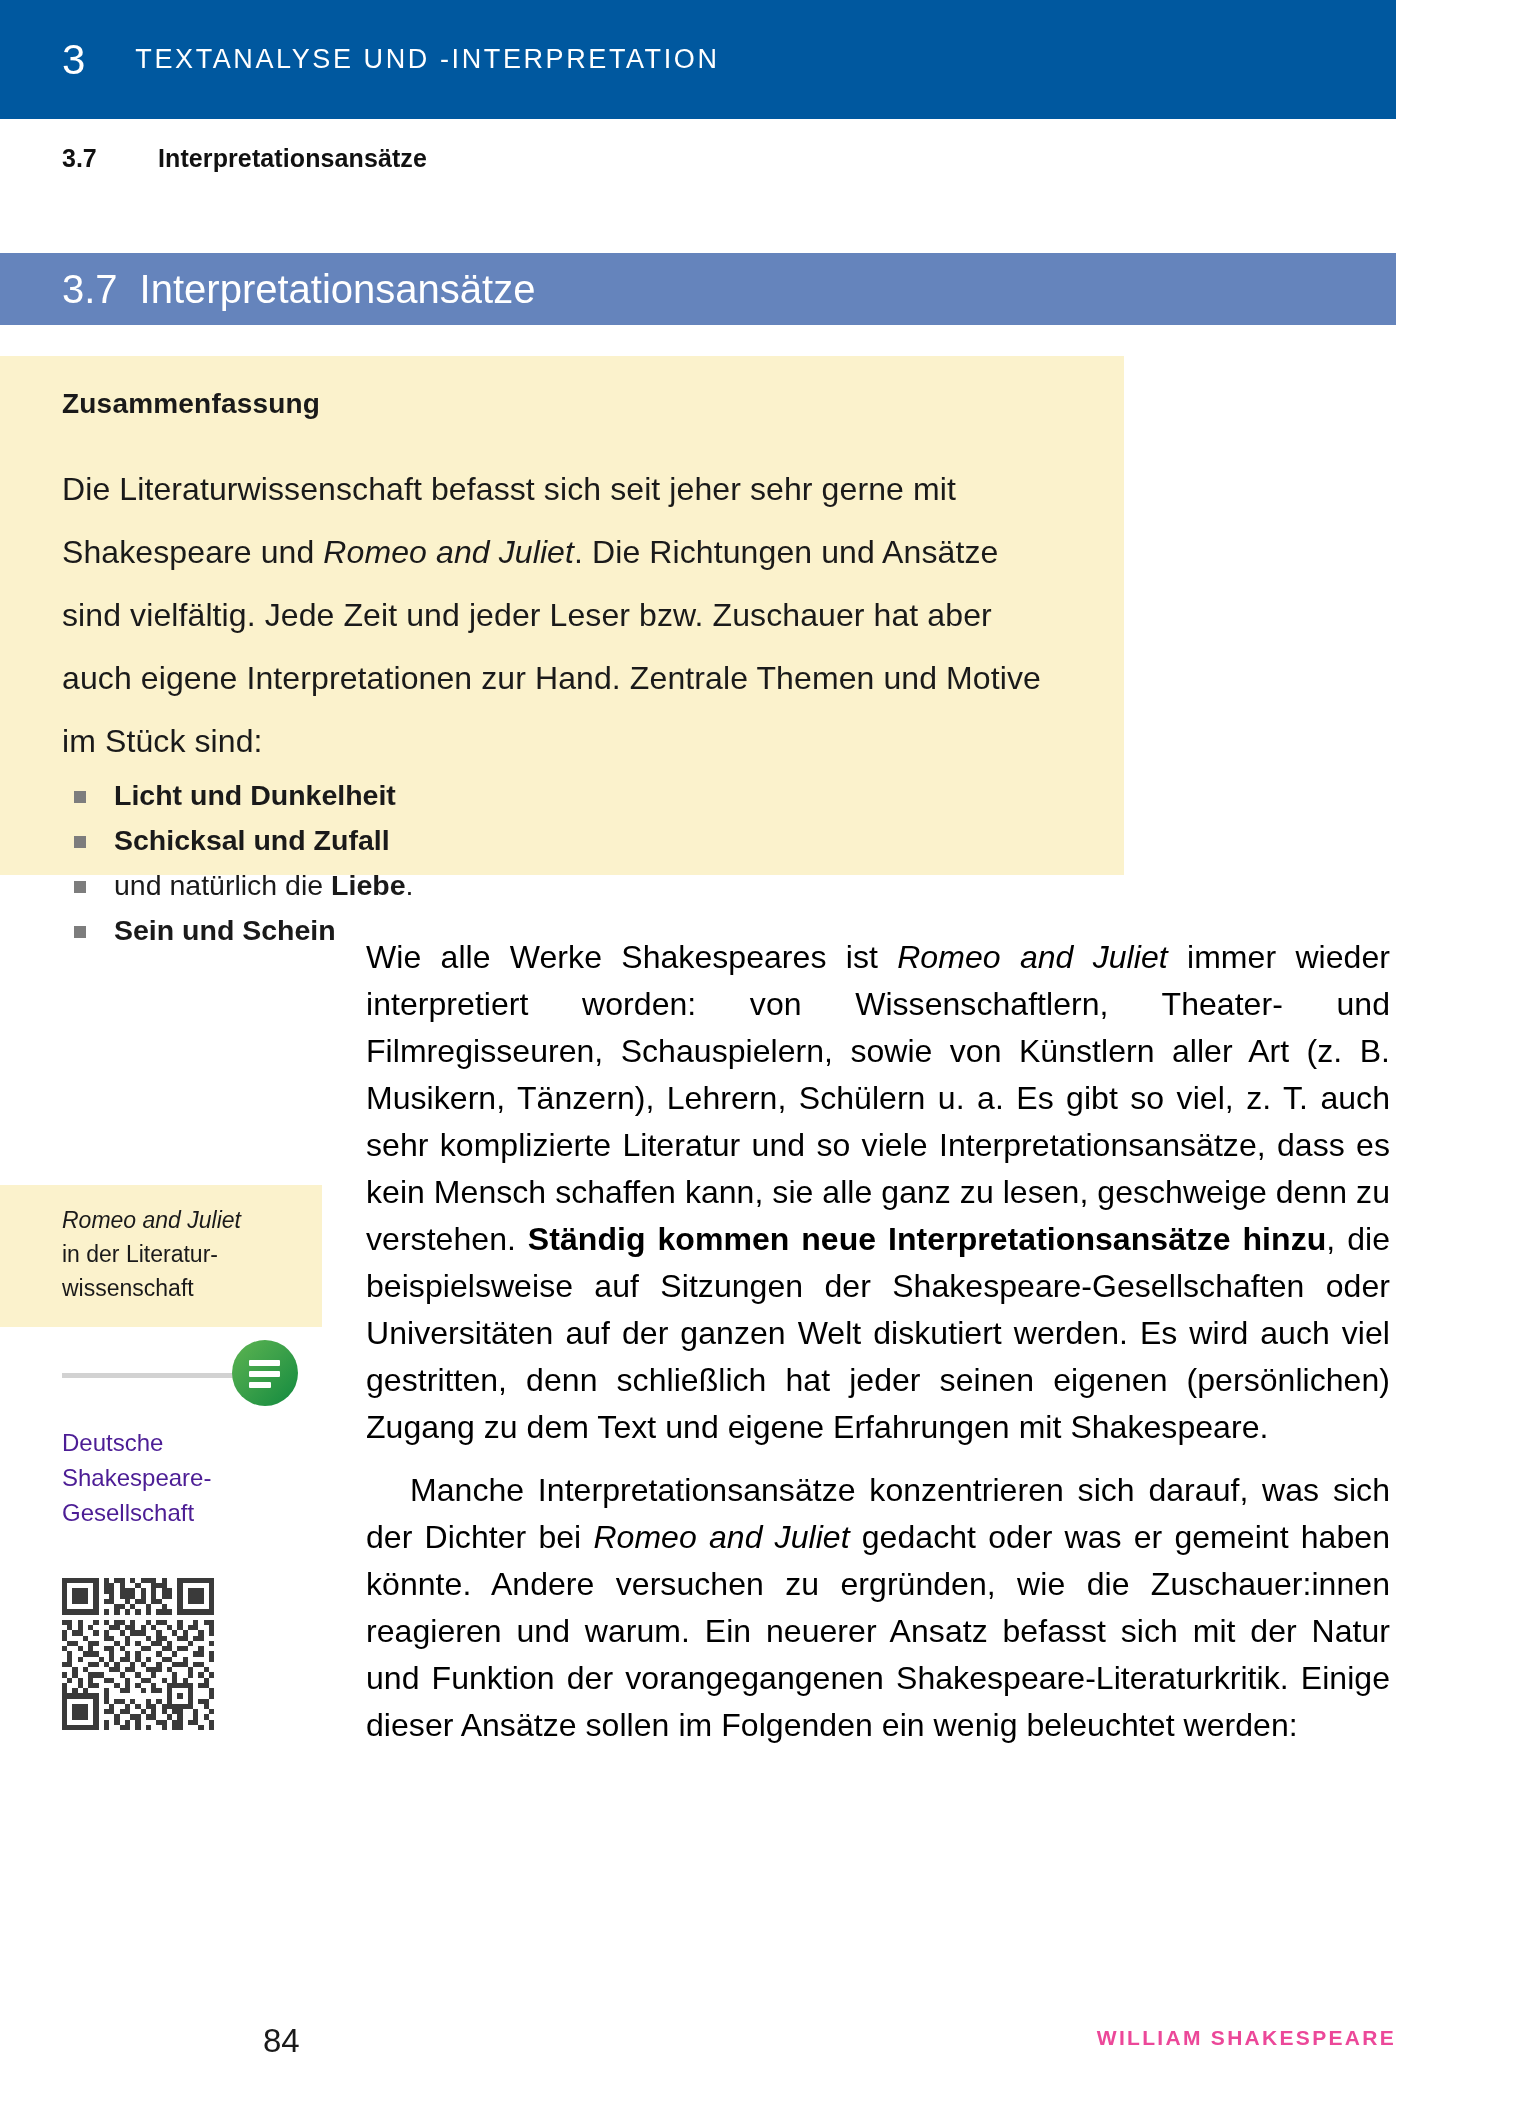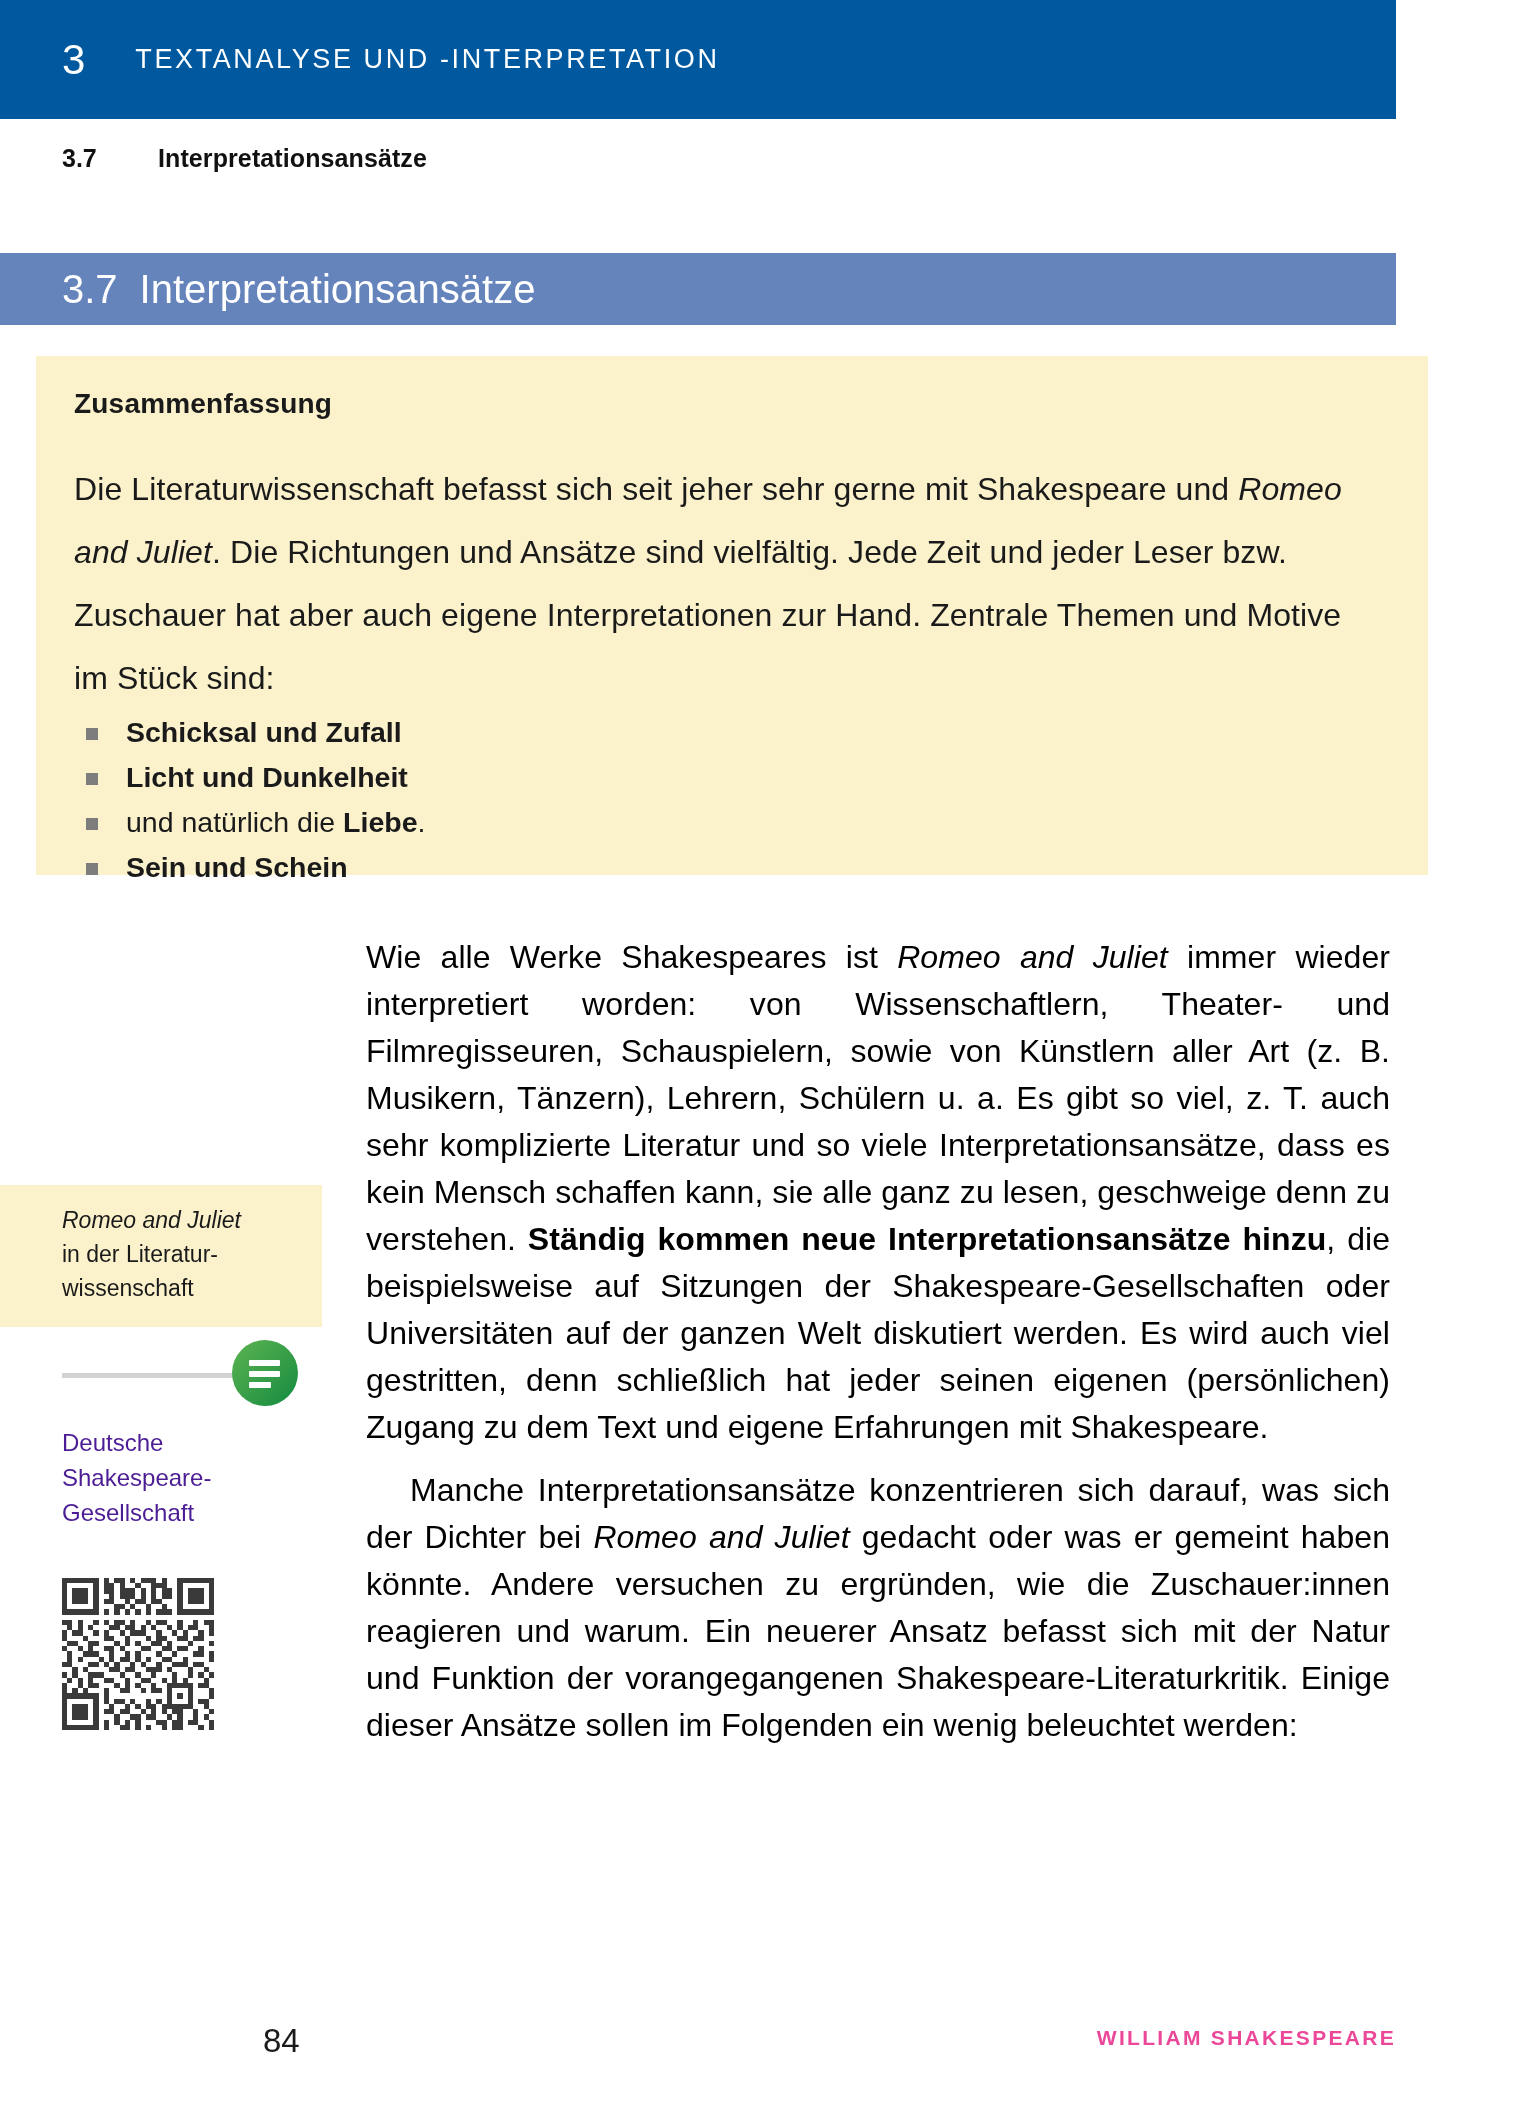--- a/index.html
+++ b/index.html
@@ -80,26 +80,25 @@
     font-size: 40px;
     font-weight: 400;
     margin-left: 22px;
   }
 
   
   .summary-box {
     position: absolute;
     left: 0;
     top: 356px;
-    width: 1392px;
+    width: 1124px;
     height: 519px;
     background: #fbf2cc;
     box-sizing: border-box;
-    padding: 32px 62px 20px 38px;
-    margin-left: 36px;
+    padding: 32px 62px 20px 62px;
   }
   .summary-title {
     font-size: 28px;
     font-weight: 700;
     color: #1a1a1a;
     margin: 0 0 38px 0;
     letter-spacing: 0.2px;
   }
   .summary-para {
     font-size: 32px;
@@ -267,22 +266,22 @@
 
 <div class="section-band">
   <span class="sec-num">3.7</span>
   <span class="sec-title">Interpretationsansätze</span>
 </div>
 
 <div class="summary-box">
   <div class="summary-title">Zusammenfassung</div>
   <p class="summary-para"><span>Die Literaturwissenschaft befasst sich seit jeher sehr gerne mit Shakespeare und </span><em>Romeo and Juliet</em><span>. Die Richtungen und Ansätze sind vielfältig. Jede Zeit und jeder Leser bzw. Zuschauer hat aber auch eigene Interpretationen zur Hand. Zentrale Themen und Motive im Stück sind:</span></p>
   <ul class="summary-list">
+    <li><span class="bullet-sq"></span><b>Licht und Dunkelheit</b></li>
     <li><span class="bullet-sq"></span><b>Schicksal und Zufall</b></li>
-    <li><span class="bullet-sq"></span><b>Licht und Dunkelheit</b></li>
     <li><span class="bullet-sq"></span><span>und natürlich die </span><b>Liebe</b><span>.</span></li>
     <li><span class="bullet-sq"></span><b>Sein und Schein</b></li>
   </ul>
 </div>
 
 <div class="margin-col">
 
   <div class="margin-note">
     <div class="margin-note-line ital">Romeo and Juliet</div>
     <div class="margin-note-line">in der Literatur-</div>

